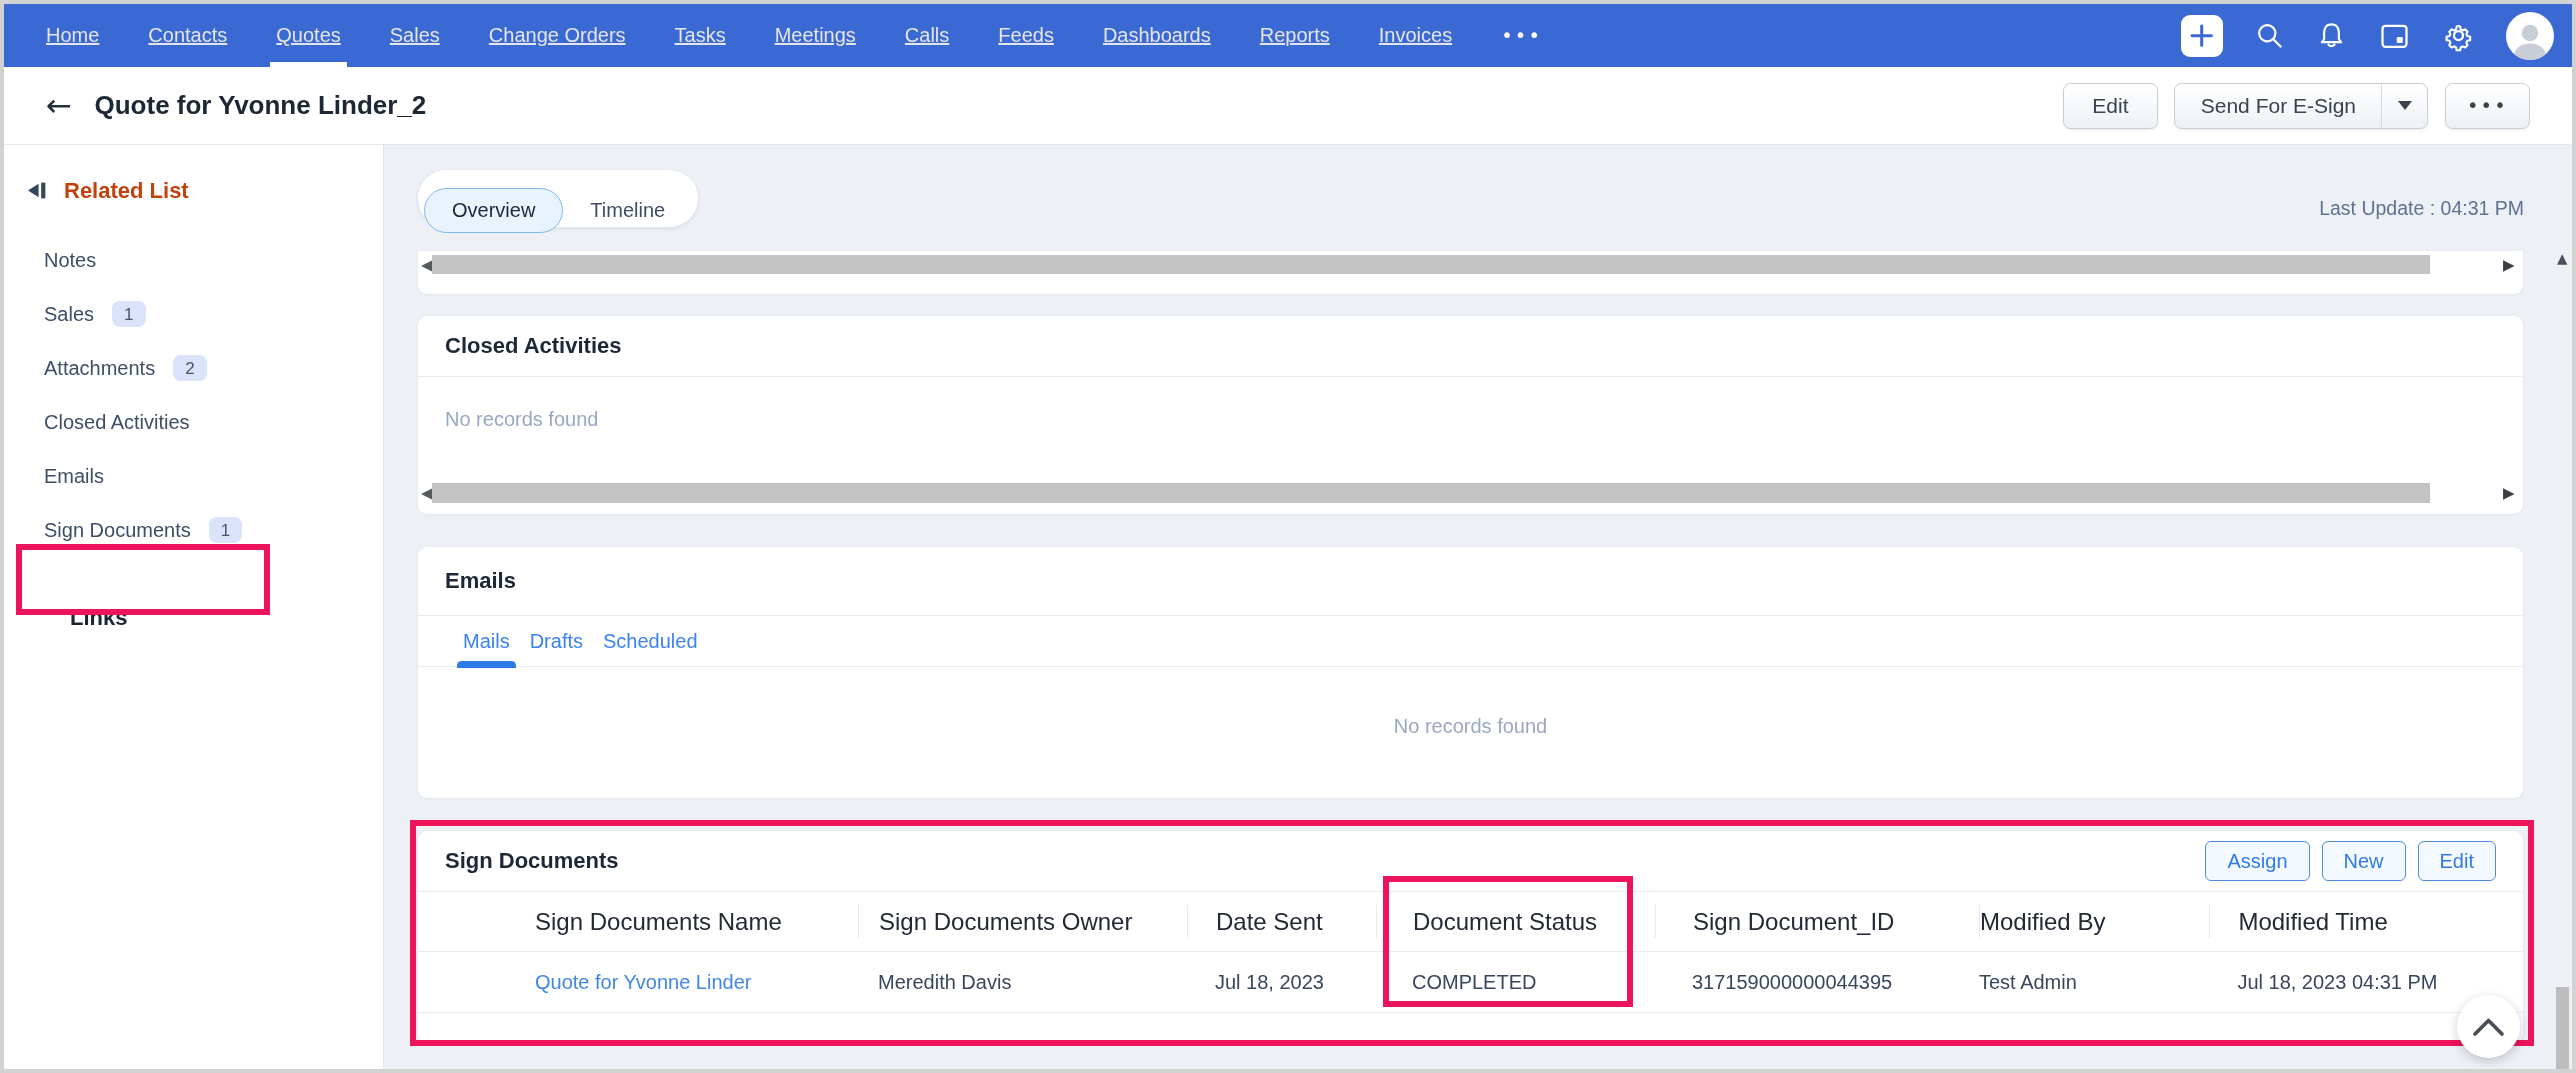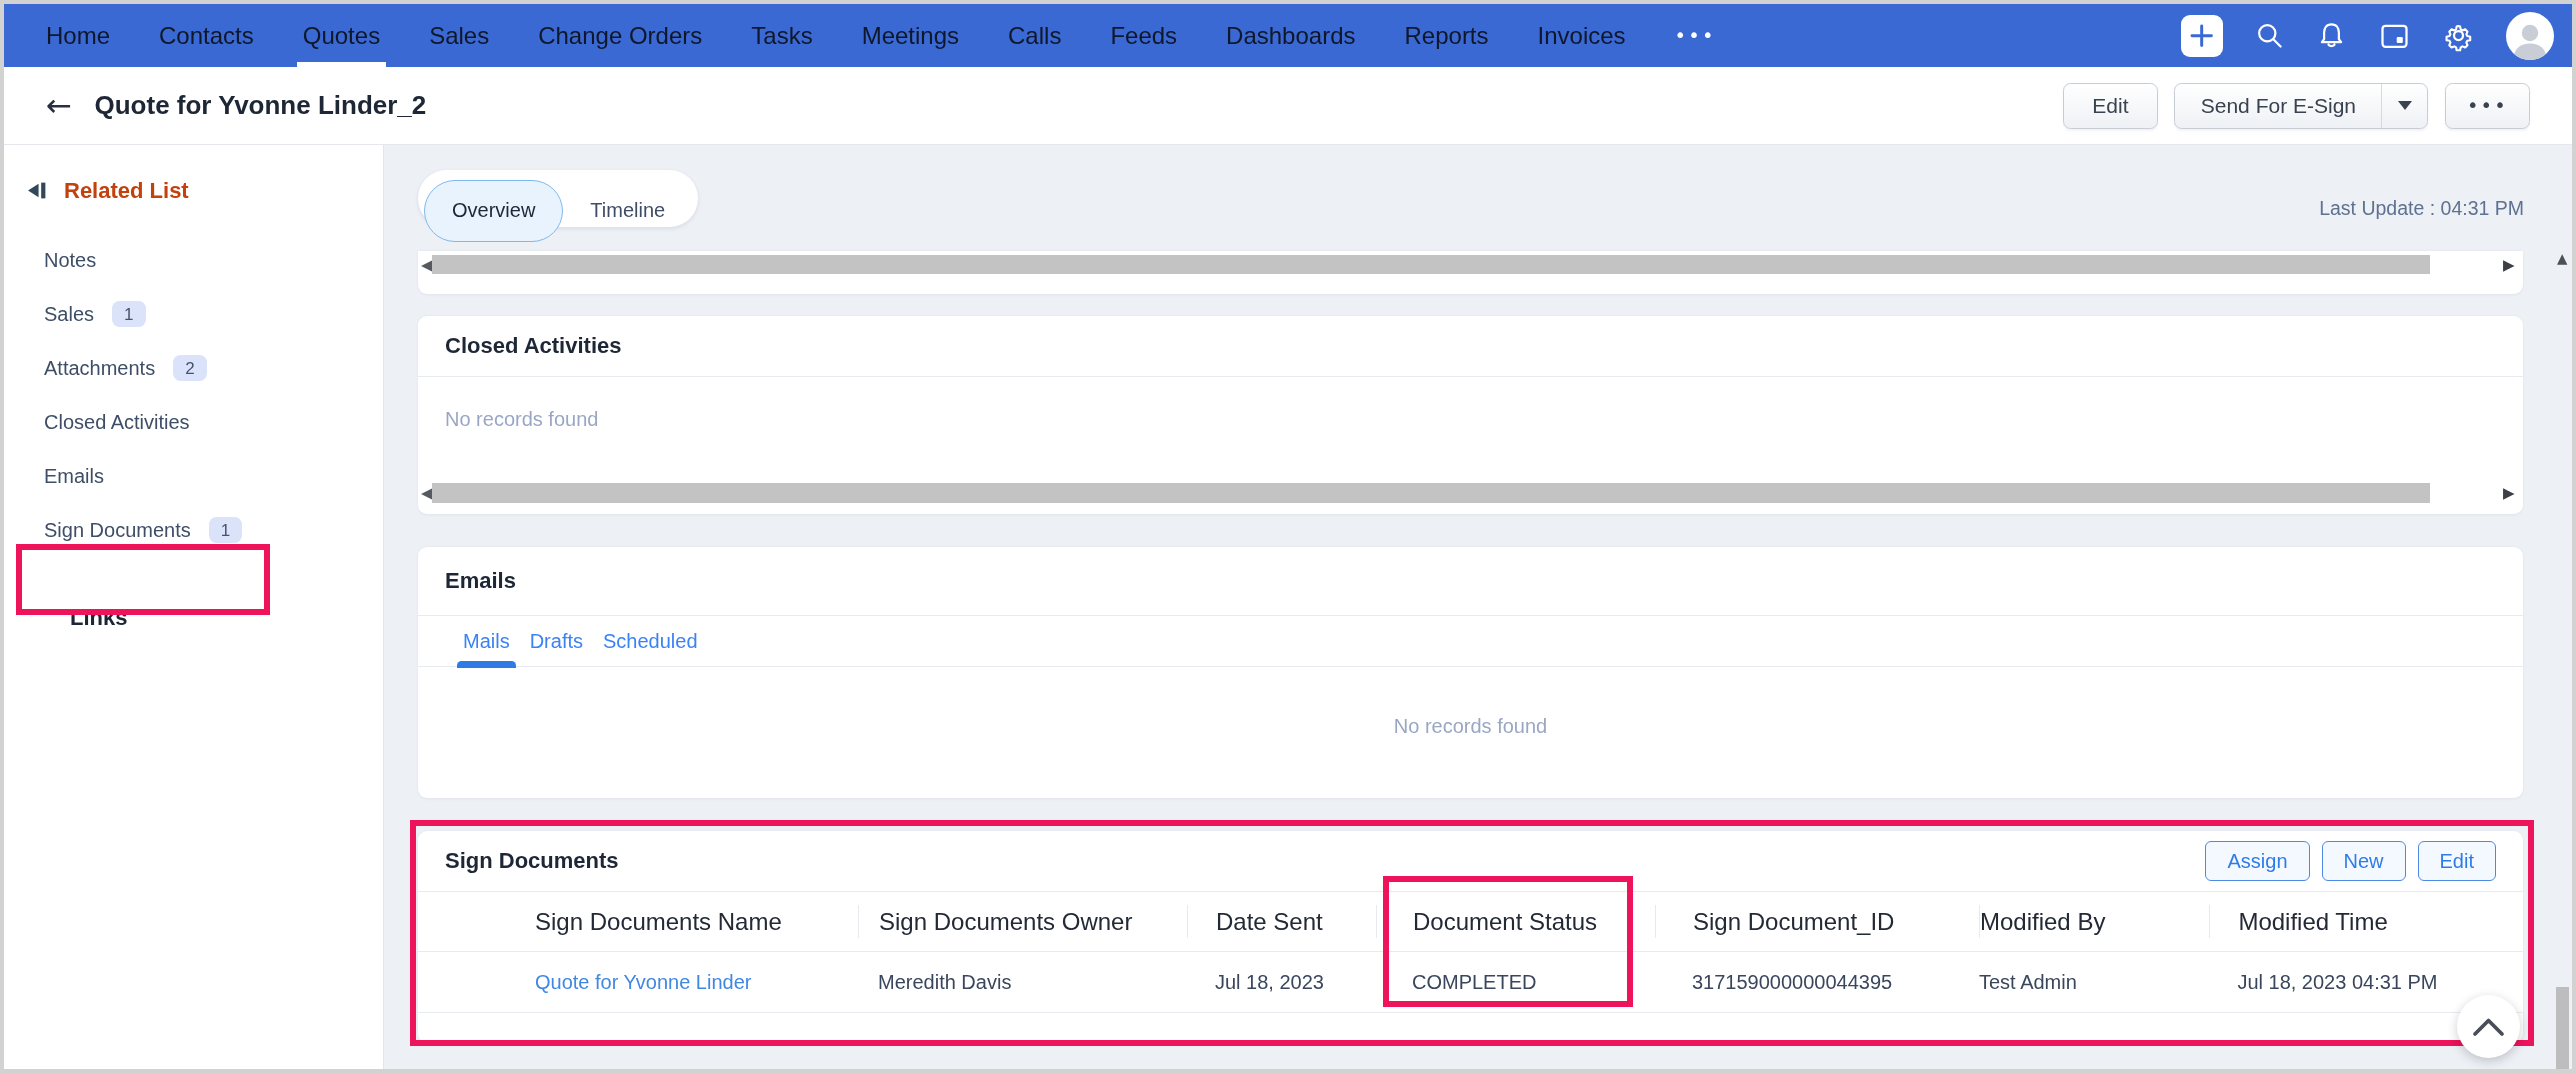--- a/index.html
+++ b/index.html
@@ -12,22 +12,22 @@
     background:#edf0f5; border:4.5px solid #d2d2d2; overflow:hidden;
   }
 
   
   .topnav{
     position:absolute; left:0; right:0; top:0; height:63px;
     background:#3a69d4; display:flex; align-items:center; padding:0 18px 0 42px;
   }
   .nav-items{ display:flex; gap:49px; height:63px; align-items:stretch; }
   .nav-item{
-    position:relative; color:#0f172a; font-size:24px; display:flex; align-items:center;
-    white-space:nowrap; cursor:pointer;
+    position:relative; color:#e5e5e5; font-size:20px; display:flex; align-items:center;
+    white-space:nowrap; cursor:pointer;text-decoration:underline;
   }
   .nav-item.active::after{
     content:""; position:absolute; left:-6px; right:-6px; bottom:0; height:5.2px; background:#ffffff;
   }
   .nav-more{ color:#ffffff; font-size:19.5px; letter-spacing:2.2px; display:flex; align-items:center; }
   .nav-right{ margin-left:auto; display:flex; align-items:center; gap:31px; }
   .plus-btn{
     width:42px; height:42px; background:#ffffff; border-radius:9px;
     display:flex; align-items:center; justify-content:center; cursor:pointer;
   }
@@ -79,21 +79,21 @@
   .links-title{ margin:48px 0 0 66px; font-size:22px; font-weight:700; color:#1c2634; }
 
   
   .content{ position:absolute; left:380px; top:141px; right:0; bottom:0; background:#edf0f5; }
 
   .view-tabs{
     position:absolute; left:34px; top:25.4px; height:57px; background:#ffffff;
     border-radius:748px; display:inline-flex; align-items:center; padding:0 6px;
     box-shadow:0 1.5px 4.5px rgba(20,40,80,.10);
   }
-  .tab{ font-size:20px; display:flex; align-items:center; height:62px; padding:0 27px; cursor:pointer;margin-top:24px; }
+  .tab{ font-size:20px; display:flex; align-items:center; height:45px; padding:0 27px; cursor:pointer;margin-top:24px; }
   .tab.active{ background:#e9f3fd; border:1.5px solid #7fb9ec; border-radius:748px; color:#1d2736; }
   .tab.plain{ color:#3f4e66; }
   .last-update{ position:absolute; top:52px; right:48px; font-size:19.5px; color:#5e7191; }
 
   .card{ position:absolute; left:34px; width:2105px; background:#ffffff; border-radius:9px;
          box-shadow:0 0.7px 3px rgba(30,50,90,.06); }
   .card.cut-top{ border-radius:0 0 9px 9px; }
 
   .hscroll{ position:relative; height:21px; }
   .hscroll .arrow-left{ position:absolute; left:3px; top:1.5px; font-size:15px; color:#555a60; line-height:19.5px; cursor:pointer; }

